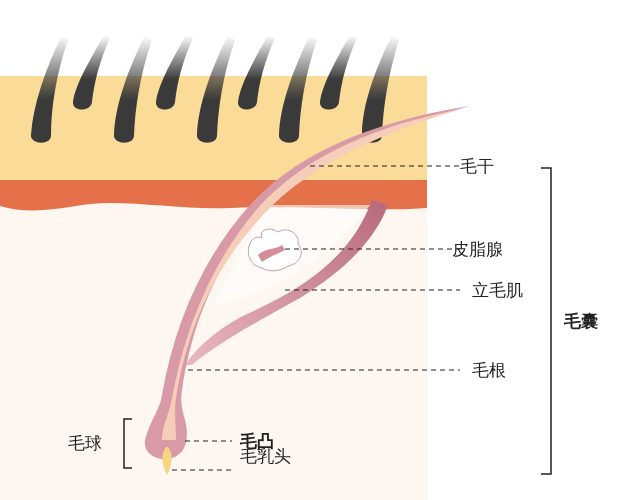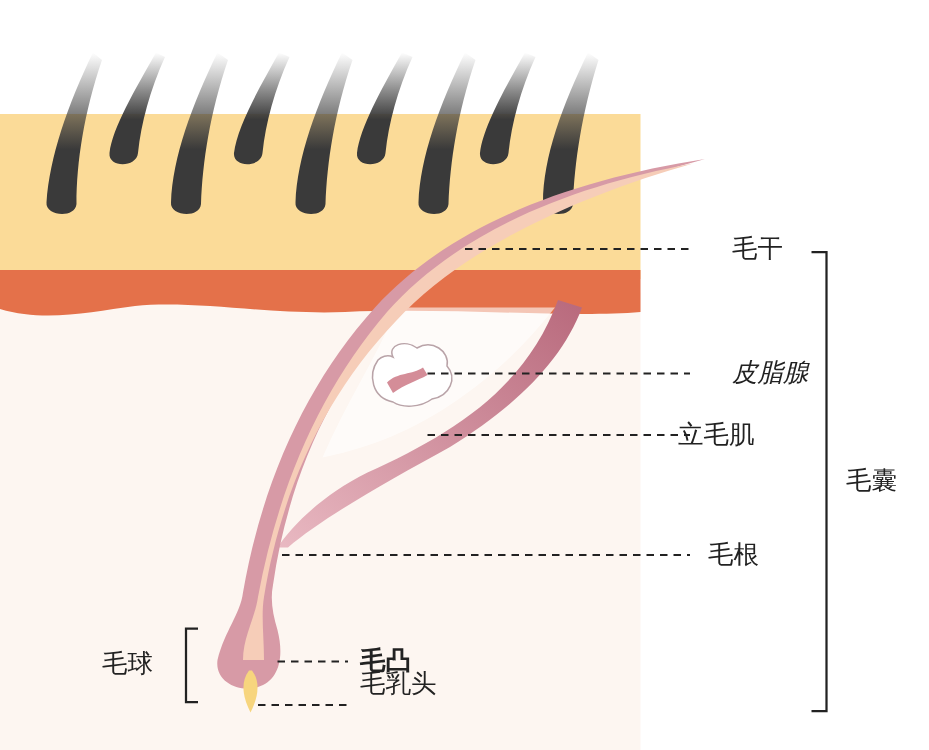--- a/index.html
+++ b/index.html
@@ -64,21 +64,21 @@
       <line x1="188" y1="370" x2="460" y2="370"></line>
       <line x1="185" y1="441" x2="232" y2="441"></line>
       <line x1="172" y1="470" x2="232" y2="470"></line>
     </g>
 
     <path d="M541 168 L551 168 L551 474 L541 474" stroke="#222" stroke-width="1.5" fill="none"></path>
 
     <path d="M132 419 L124 419 L124 468 L132 468" stroke="#222" stroke-width="1.5" fill="none"></path>
   </svg>
 
-  <span class="lbl" style="left:488px;top:158px;">毛干</span>
-  <span class="lbl" style="left:488px;top:241px;font-style:italic;">皮脂腺</span>
-  <span class="lbl" style="left:452px;top:282px;">立毛肌</span>
+  <span class="lbl" style="left:460px;top:158px;">毛干</span>
+  <span class="lbl" style="left:452px;top:241px;">皮脂腺</span>
+  <span class="lbl" style="left:472px;top:282px;">立毛肌</span>
   <span class="lbl" style="left:472px;top:362px;">毛根</span>
-  <span class="lbl" style="left:564px;top:313px;">毛囊</span>
+  <span class="lbl" style="left:564px;top:313px;font-weight:bold;">毛囊</span>
   <span class="lbl" style="left:68px;top:435px;">毛球</span>
   <span class="lbl" style="left:240px;top:433px;font-weight:bold;">毛凸</span>
   <span class="lbl" style="left:240px;top:448px;">毛乳头</span>
 </div>
 
 </body></html>

